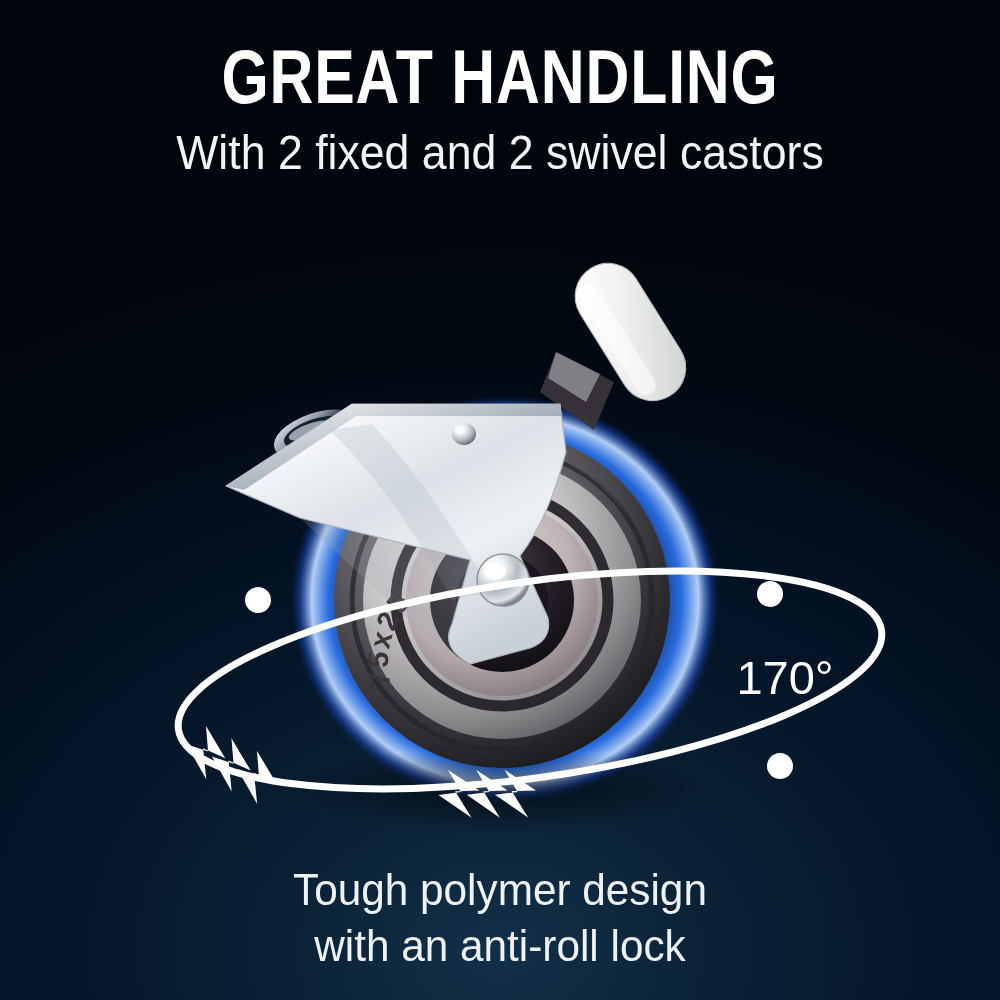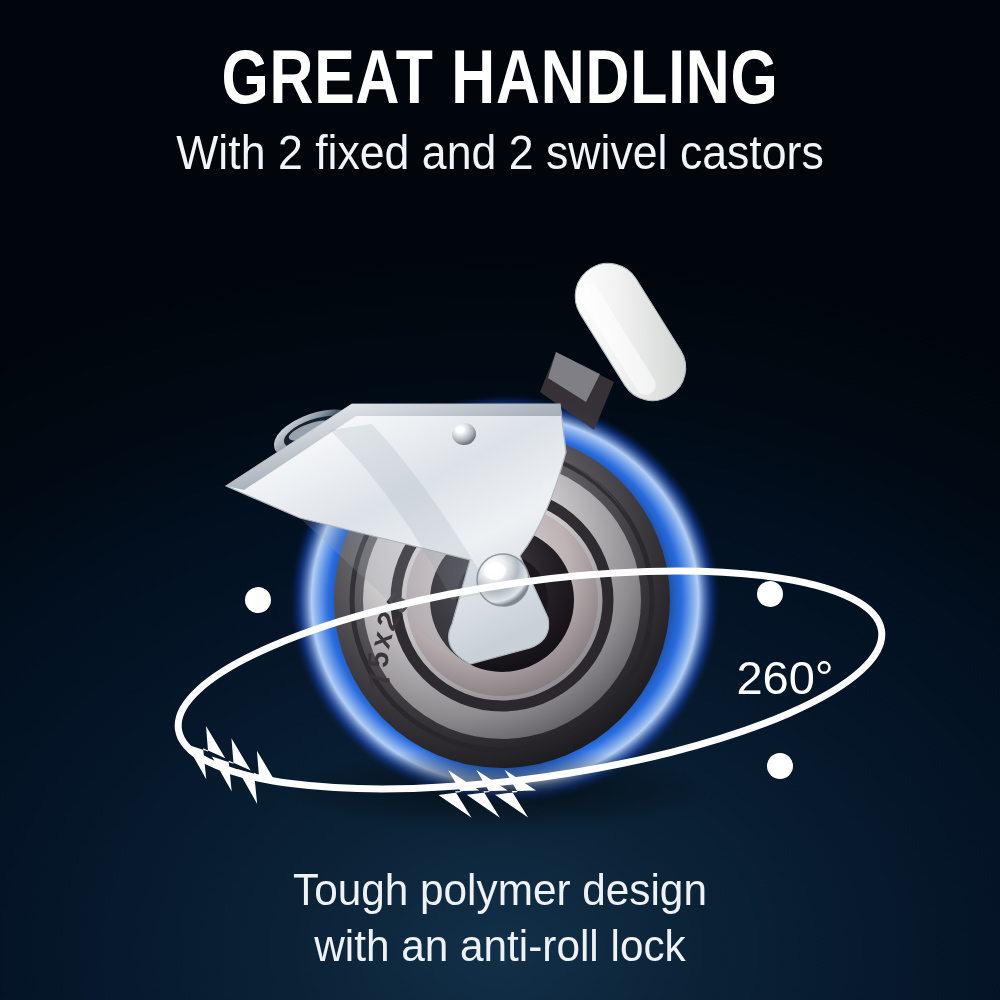--- a/index.html
+++ b/index.html
@@ -218,20 +218,20 @@
       <path d="M 56 -8 L 90 8 L 66 12 L 86 36 L 50 18 L 72 12 Z" fill="#ffffff"></path>
     </g>
 
     <g transform="translate(448 770) rotate(8)">
       <path d="M 0 0 L 34 16 L 10 20 L 30 44 L -6 26 L 16 20 Z" fill="#ffffff"></path>
       <path d="M 28 -4 L 62 12 L 38 16 L 58 40 L 22 22 L 44 16 Z" fill="#ffffff"></path>
       <path d="M 56 -8 L 90 8 L 66 12 L 86 36 L 50 18 L 72 12 Z" fill="#ffffff"></path>
     </g>
   </svg>
 
-  <div id="deg">260°</div>
+  <div id="deg">170°</div>
 
   <div id="caption">
     <div>Tough polymer design</div>
     <div>with an anti-roll lock</div>
   </div>
 
 </div>
 
 </body></html>

